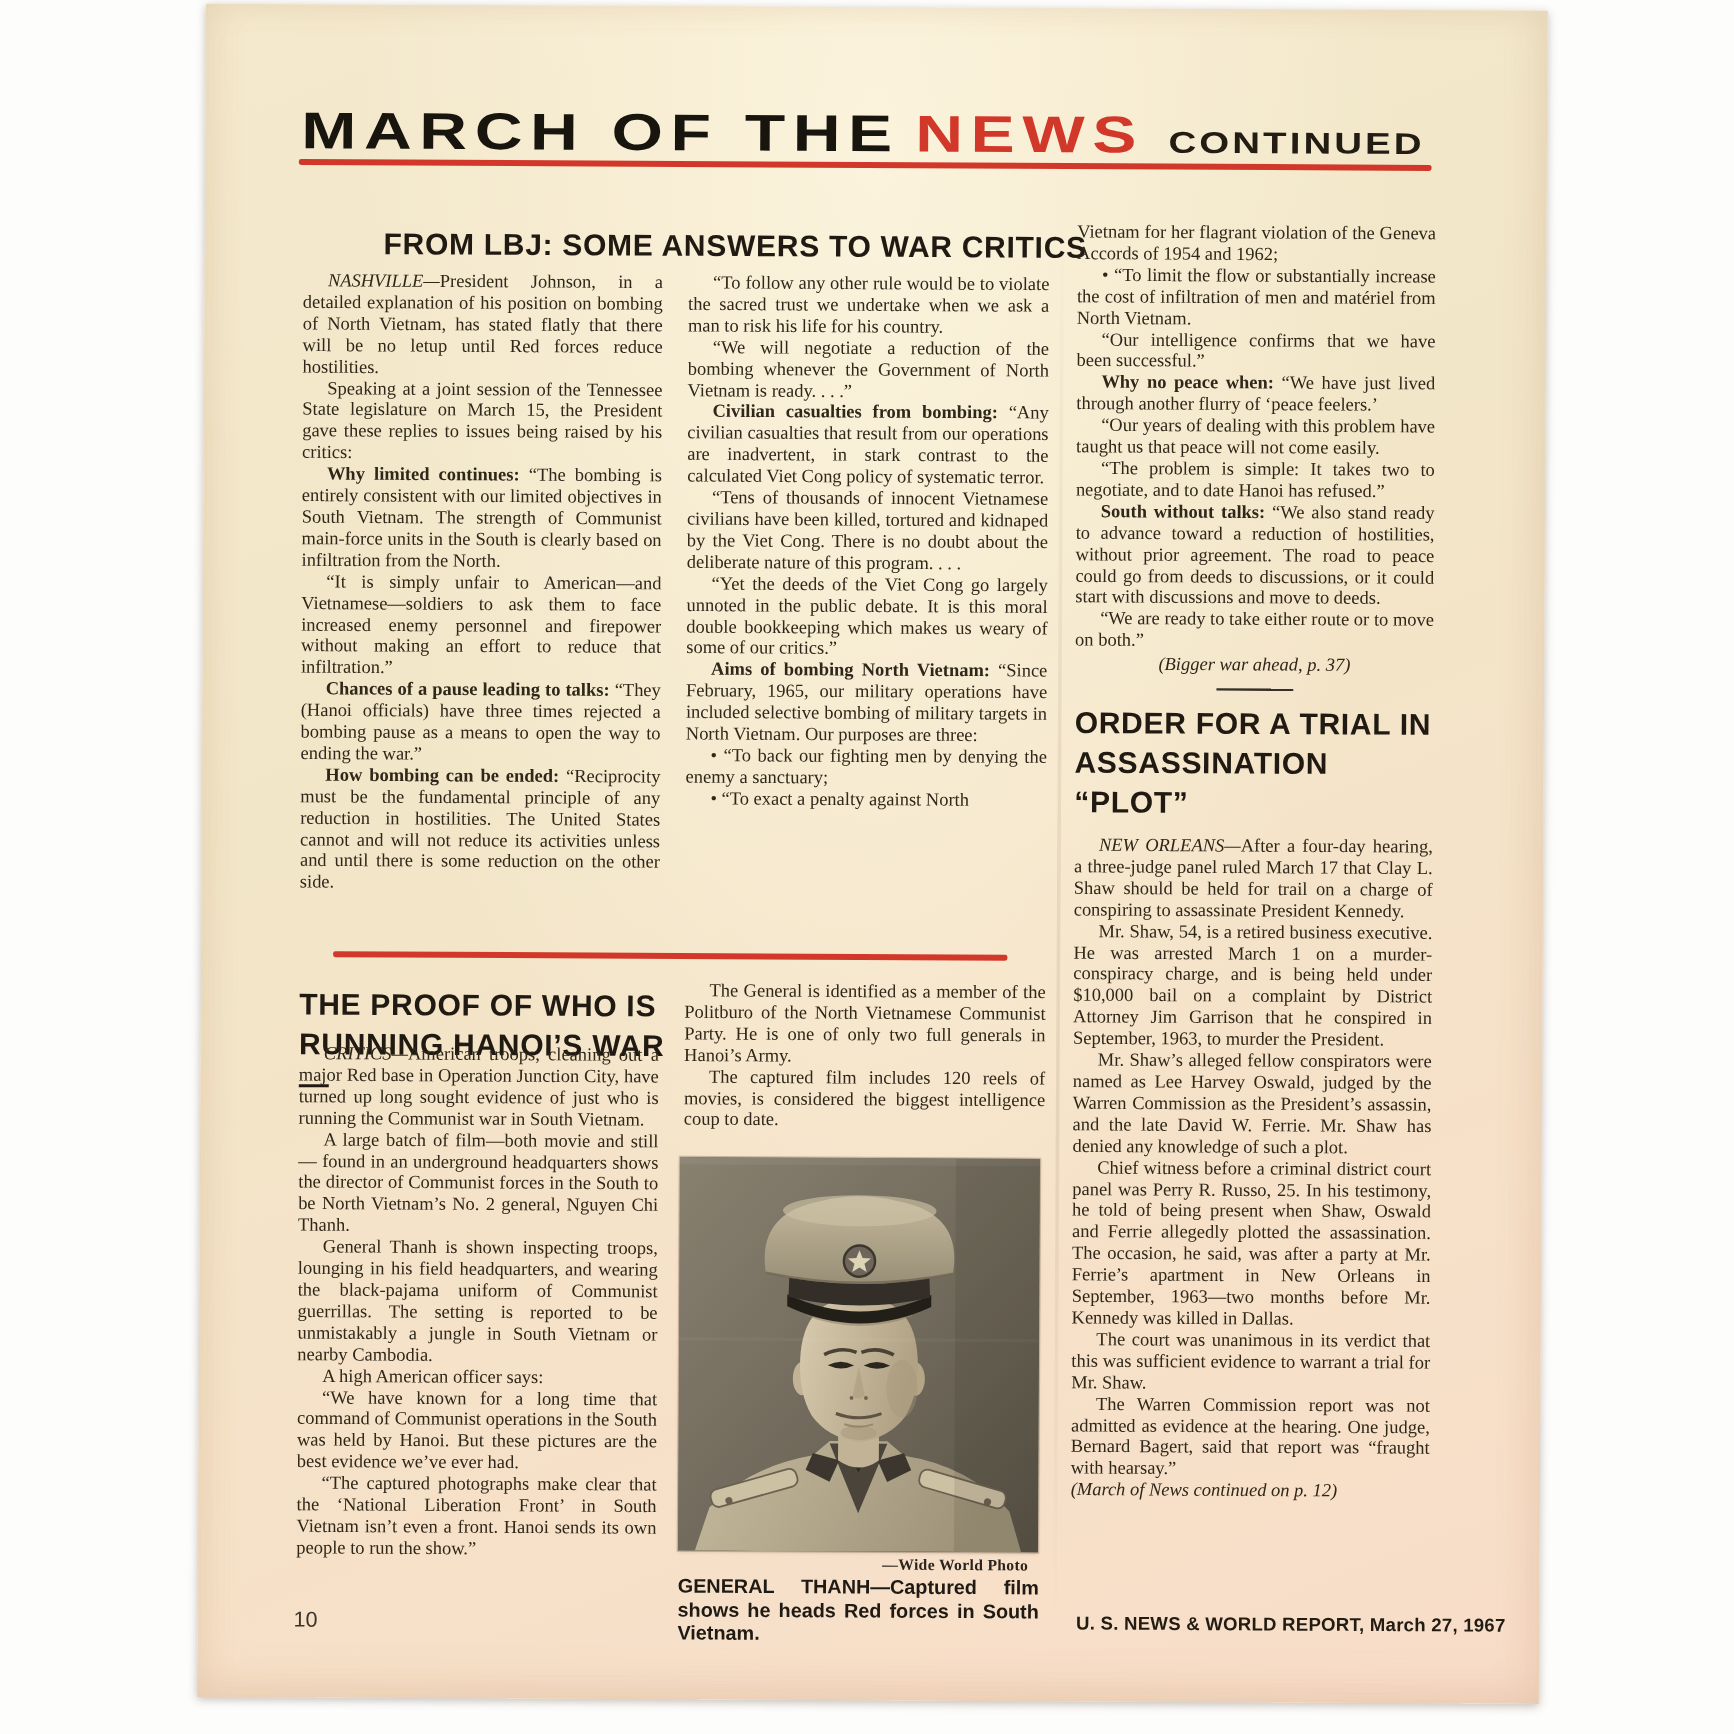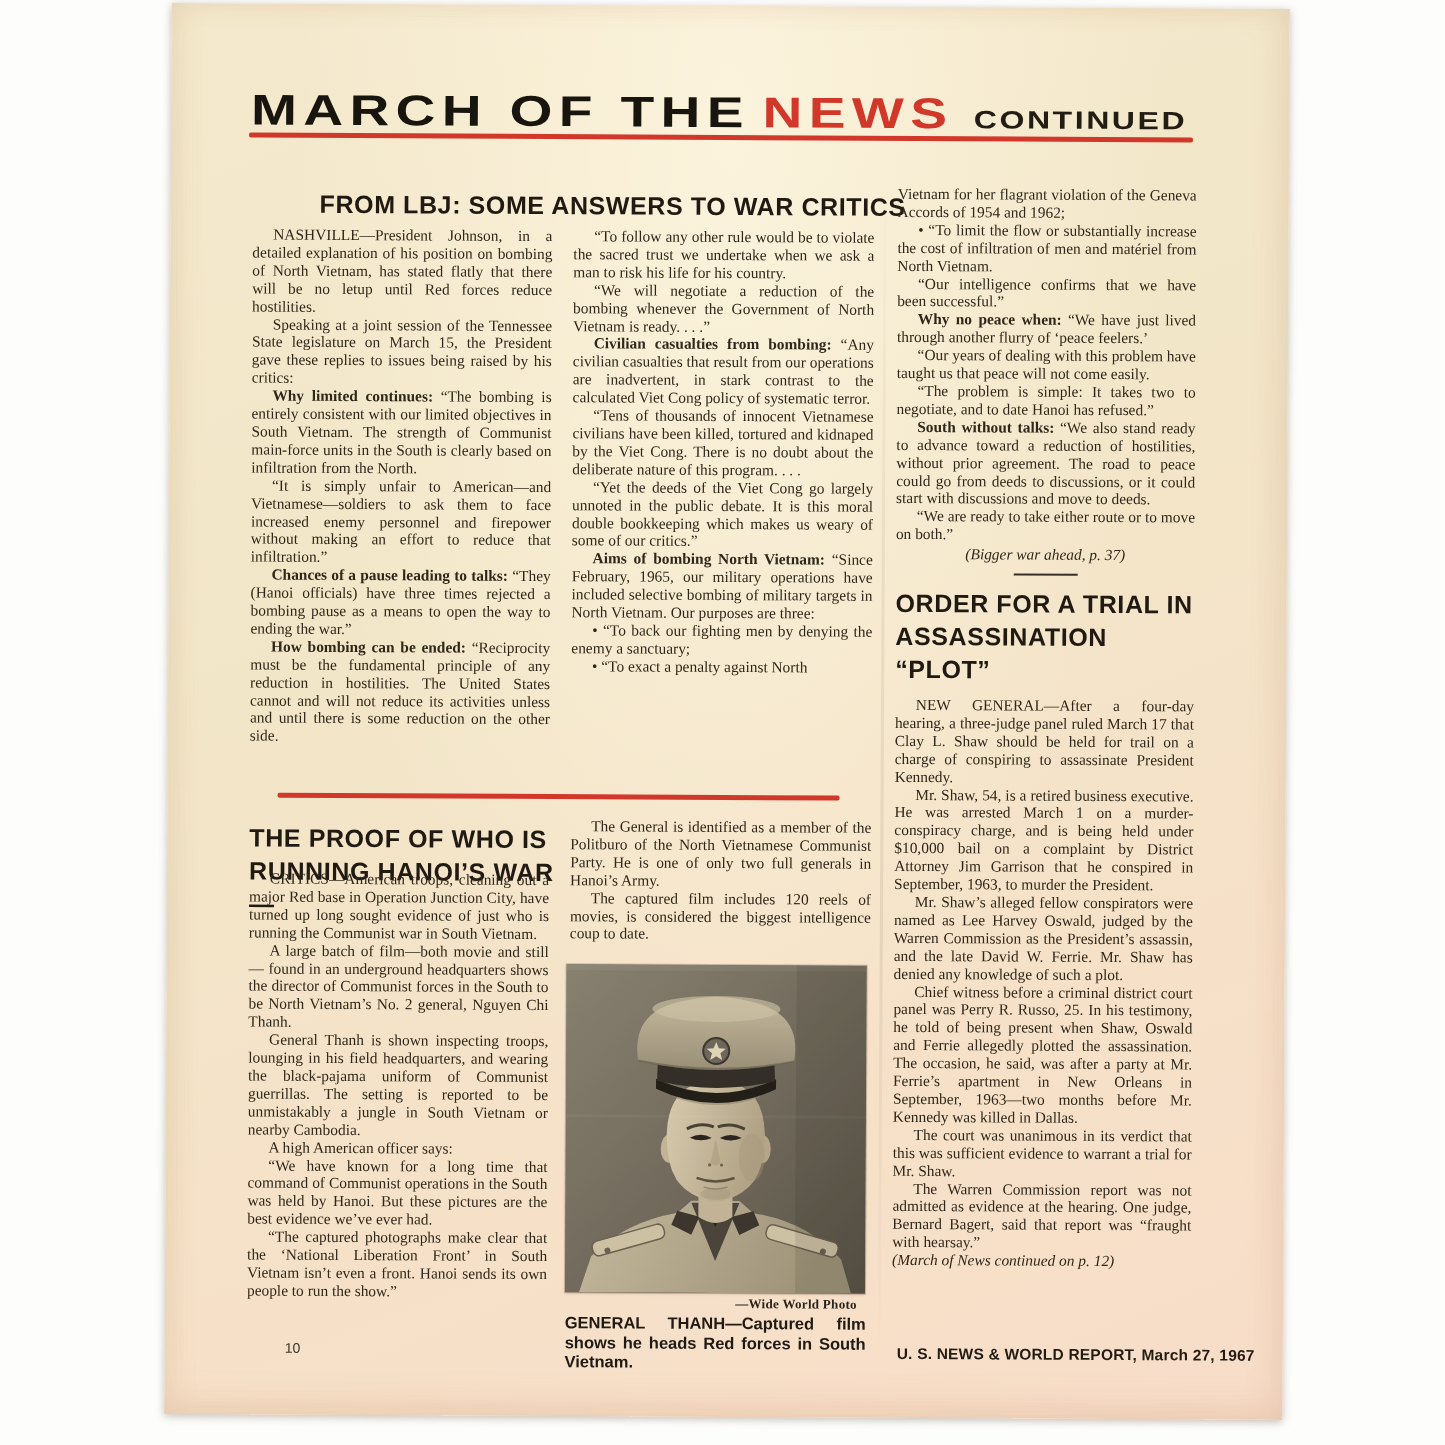--- a/index.html
+++ b/index.html
@@ -51,21 +51,21 @@
   .hl-lbj{position:absolute;left:132px;top:186px;width:620px;font-size:25px;text-align:center;}
   .hl-two{font-size:25px;line-height:33px;}
   .hl-hanoi{position:absolute;left:82px;top:818px;width:320px;}
   
   .col{position:absolute;font-size:15.4px;line-height:17.9px;text-align:justify;}
   .col p{margin:0;text-indent:1.35em;}
   .col p.noind{text-indent:0;}
   .col p.crossref{text-indent:0;text-align:center;font-style:italic;padding-top:2px;}
   .col p.cont{text-indent:0;font-style:italic;}
   .lead-b{font-weight:bold;}
-  .lead-i{}
+  .lead-i{font-style:italic;}
   .col-1{left:82px;top:222px;width:300px;}
   .col-2{left:403px;top:222px;width:301px;}
   .col-3{left:727px;top:178px;width:299px;}
   .col-1b{left:82px;top:866px;width:300px;}
   .col-2b{left:403px;top:812px;width:301px;}
   .divider{width:64px;height:0;border-top:2px solid #37302a;margin:10px auto 12px auto;}
   .hl-in-col{margin:10px 0 10px 0;}
   
   .photo{
     position:absolute;left:400px;top:959px;width:300px;height:328px;
@@ -77,21 +77,21 @@
     position:absolute;left:400px;top:1290px;width:292px;text-align:right;
     font-size:13px;font-weight:bold;color:#2a241c;letter-spacing:.3px;
   }
   .caption{
     position:absolute;left:400px;top:1308px;width:301px;
     font-family:"Liberation Sans",sans-serif;font-weight:bold;
     font-size:16.5px;line-height:19.5px;color:#1f1a14;text-align:justify;
   }
   
   .folio{position:absolute;left:80px;top:1336px;font-family:"Liberation Sans",sans-serif;
-    font-size:14px;color:#3a332a;margin-left:40px;}
+    font-size:18px;color:#3a332a;}
   .mag-line{position:absolute;right:28px;top:1338px;font-family:"Liberation Sans",sans-serif;
     font-weight:bold;font-size:15.5px;letter-spacing:.2px;color:#221c13;}
 </style>
 </head>
 <body>
 
 <div class="page">
 
   <div class="masthead">
     <span class="t-black">MARCH OF THE</span><span class="t-red">NEWS</span><span class="t-cont">CONTINUED</span>
@@ -130,21 +130,21 @@
         <p class=""><span class="lead-b">South without talks:</span> “We also stand ready to advance toward a reduction of hostilities, without prior agreement. The road to peace could go from deeds to discussions, or it could start with discussions and move to deeds.</p>
         <p class="">“We are ready to take either route or to move on both.”</p>
         <p class="crossref">(Bigger war ahead, p. 37)</p>
       </div>
     <div class="divider"></div>
     <div class="headline hl-two hl-in-col">
       <div>ORDER FOR A TRIAL IN</div>
       <div>ASSASSINATION “PLOT”</div>
     </div>
     <div>
-        <p class=""><span class="lead-i">NEW GENERAL—</span>After a four-day hearing, a three-judge panel ruled March 17 that Clay L. Shaw should be held for trail on a charge of conspiring to assassinate President Kennedy.</p>
+        <p class=""><span class="lead-i">NEW ORLEANS—</span>After a four-day hearing, a three-judge panel ruled March 17 that Clay L. Shaw should be held for trail on a charge of conspiring to assassinate President Kennedy.</p>
         <p class="">Mr. Shaw, 54, is a retired business executive. He was arrested March 1 on a murder-conspiracy charge, and is being held under $10,000 bail on a complaint by District Attorney Jim Garrison that he conspired in September, 1963, to murder the President.</p>
         <p class="">Mr. Shaw’s alleged fellow conspirators were named as Lee Harvey Oswald, judged by the Warren Commission as the President’s assassin, and the late David W. Ferrie. Mr. Shaw has denied any knowledge of such a plot.</p>
         <p class="">Chief witness before a criminal district court panel was Perry R. Russo, 25. In his testimony, he told of being present when Shaw, Oswald and Ferrie allegedly plotted the assassination. The occasion, he said, was after a party at Mr. Ferrie’s apartment in New Orleans in September, 1963—two months before Mr. Kennedy was killed in Dallas.</p>
         <p class="">The court was unanimous in its verdict that this was sufficient evidence to warrant a trial for Mr. Shaw.</p>
         <p class="">The Warren Commission report was not admitted as evidence at the hearing. One judge, Bernard Bagert, said that report was “fraught with hearsay.”</p>
         <p class="cont">(March of News continued on p. 12)</p>
       </div>
   </div>
 
   <div class="rule-red rule-mid"></div>

